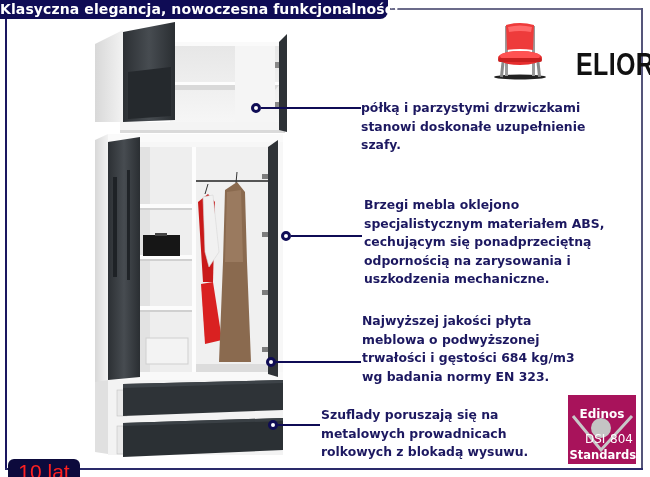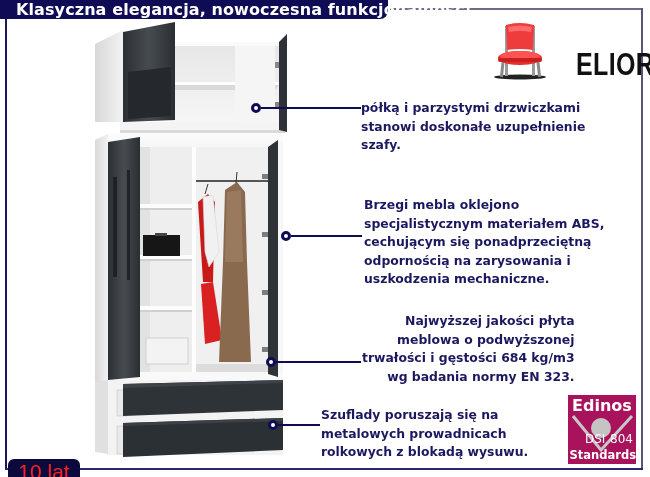--- a/index.html
+++ b/index.html
@@ -4,42 +4,42 @@
 <style>
   html, body { margin: 0; padding: 0; background: #ffffff; }
   body { width: 650px; height: 477px; position: relative; overflow: hidden; font-family: "DejaVu Sans", sans-serif; }
 
   
   .frame-left { position: absolute; left: 5px; top: 14px; width: 2px; height: 456px; background: #1a1660; }
   .frame-top { position: absolute; left: 390px; top: 8px; width: 253px; height: 2px; background: #6b6b8a; }
   .frame-right { position: absolute; left: 641px; top: 8px; width: 2px; height: 462px; background: #55557a; }
   .frame-bottom { position: absolute; left: 5px; top: 468px; width: 638px; height: 2px; background: #2a2a6a; }
 
-  .title-banner { position: absolute; left: 0; top: 0; width: 388px; height: 19px; background: #0f0c55; border-bottom-right-radius: 8px; color: #ffffff; font-weight: bold; font-size: 16px; line-height: 19px; padding-left: 16px; box-sizing: border-box; white-space: nowrap; letter-spacing: 0.1px; }
+  .title-banner { position: absolute; left: 0; top: 0; width: 388px; height: 19px; background: #0f0c55; border-bottom-right-radius: 8px; color: #ffffff; font-weight: bold; font-size: 14px; line-height: 19px; padding-left: 0; box-sizing: border-box; white-space: nowrap; letter-spacing: 0.1px; }
 
   
   .logo { position: absolute; left: 484px; top: 20px; width: 150px; height: 60px; }
   .logo-text { position: absolute; left: 92px; top: 28px; font-family: "Liberation Sans", sans-serif; font-weight: bold; font-size: 32px; color: #111; letter-spacing: 0.5px; transform: scaleX(0.78); transform-origin: left center; line-height: 1; }
 
   
   .wardrobe { position: absolute; left: 95px; top: 22px; width: 200px; height: 440px; }
 
   
   .callout-text { position: absolute; color: #1c1860; font-weight: bold; font-size: 12.4px; line-height: 18.5px; white-space: nowrap; }
   .leader { position: absolute; height: 1.5px; background: #0f0c55; }
   .dot { position: absolute; width: 10px; height: 10px; border-radius: 50%; background: #ffffff; border: 3px solid #0f0c55; box-sizing: border-box; }
 
   
   .warranty { position: absolute; left: 8px; top: 423px; width: 72px; height: 41px; background: #0c0a3c; border-radius: 6px; text-align: center; margin-top: 36px; }
   .warranty-years { color: #ff2020; font-family: "Liberation Sans", sans-serif; font-size: 21px; line-height: 22px; font-weight: normal; display: block; padding-top: 2px; }
   .warranty-label { color: #ffffff; font-family: "Liberation Sans", sans-serif; font-size: 12px; line-height: 14px; display: block; }
 
   
   .edinos { position: absolute; left: 568px; top: 395px; width: 68px; height: 69px; background: #a8135b; overflow: hidden; }
-  .edinos-name { position: absolute; left: 0; top: 3px; width: 68px; text-align: center; color: #fff; font-weight: bold; font-size: 16px; line-height: 16px; font-family: "DejaVu Sans", sans-serif; }
+  .edinos-name { position: absolute; left: 0; top: 11px; width: 68px; text-align: center; color: #fff; font-weight: bold; font-size: 12px; line-height: 16px; font-family: "DejaVu Sans", sans-serif; }
   .edinos-dsi { position: absolute; left: 17px; top: 37px; color: #fff; font-size: 12px; line-height: 14px; font-family: "DejaVu Sans", sans-serif; }
   .edinos-code { position: absolute; right: 3px; top: 37px; color: #fff; font-size: 12px; line-height: 14px; font-family: "DejaVu Sans", sans-serif; }
   .edinos-std { position: absolute; left: 0; top: 53px; width: 68px; text-align: right; color: #fff; font-weight: bold; font-size: 11.5px; line-height: 14px; font-family: "DejaVu Sans", sans-serif; }
   .edinos-mark { position: absolute; left: 0; top: 0; }
 </style>
 </head>
 <body>
 
 <div class="frame-left"></div>
 <div class="frame-top"></div>
@@ -180,21 +180,21 @@
 <div class="callout-text" style="left:364px;top:196px;">
   <div>Brzegi mebla oklejono</div>
   <div>specjalistycznym materiałem ABS,</div>
   <div>cechującym się ponadprzeciętną</div>
   <div>odpornością na zarysowania i</div>
   <div>uszkodzenia mechaniczne.</div>
 </div>
 
 <div class="dot" style="left:266px;top:357px;"></div>
 <div class="leader" style="left:276px;top:361px;width:85px;"></div>
-<div class="callout-text" style="left:362px;top:312px;text-align:right;">
+<div class="callout-text" style="left:362px;top:312px;">
   <div>Najwyższej jakości płyta</div>
   <div>meblowa o podwyższonej</div>
   <div>trwałości i gęstości 684 kg/m3</div>
   <div>wg badania normy EN 323.</div>
 </div>
 
 <div class="dot" style="left:268px;top:420px;"></div>
 <div class="leader" style="left:278px;top:424px;width:42px;"></div>
 <div class="callout-text" style="left:321px;top:406px;">
   <div>Szuflady poruszają się na</div>

